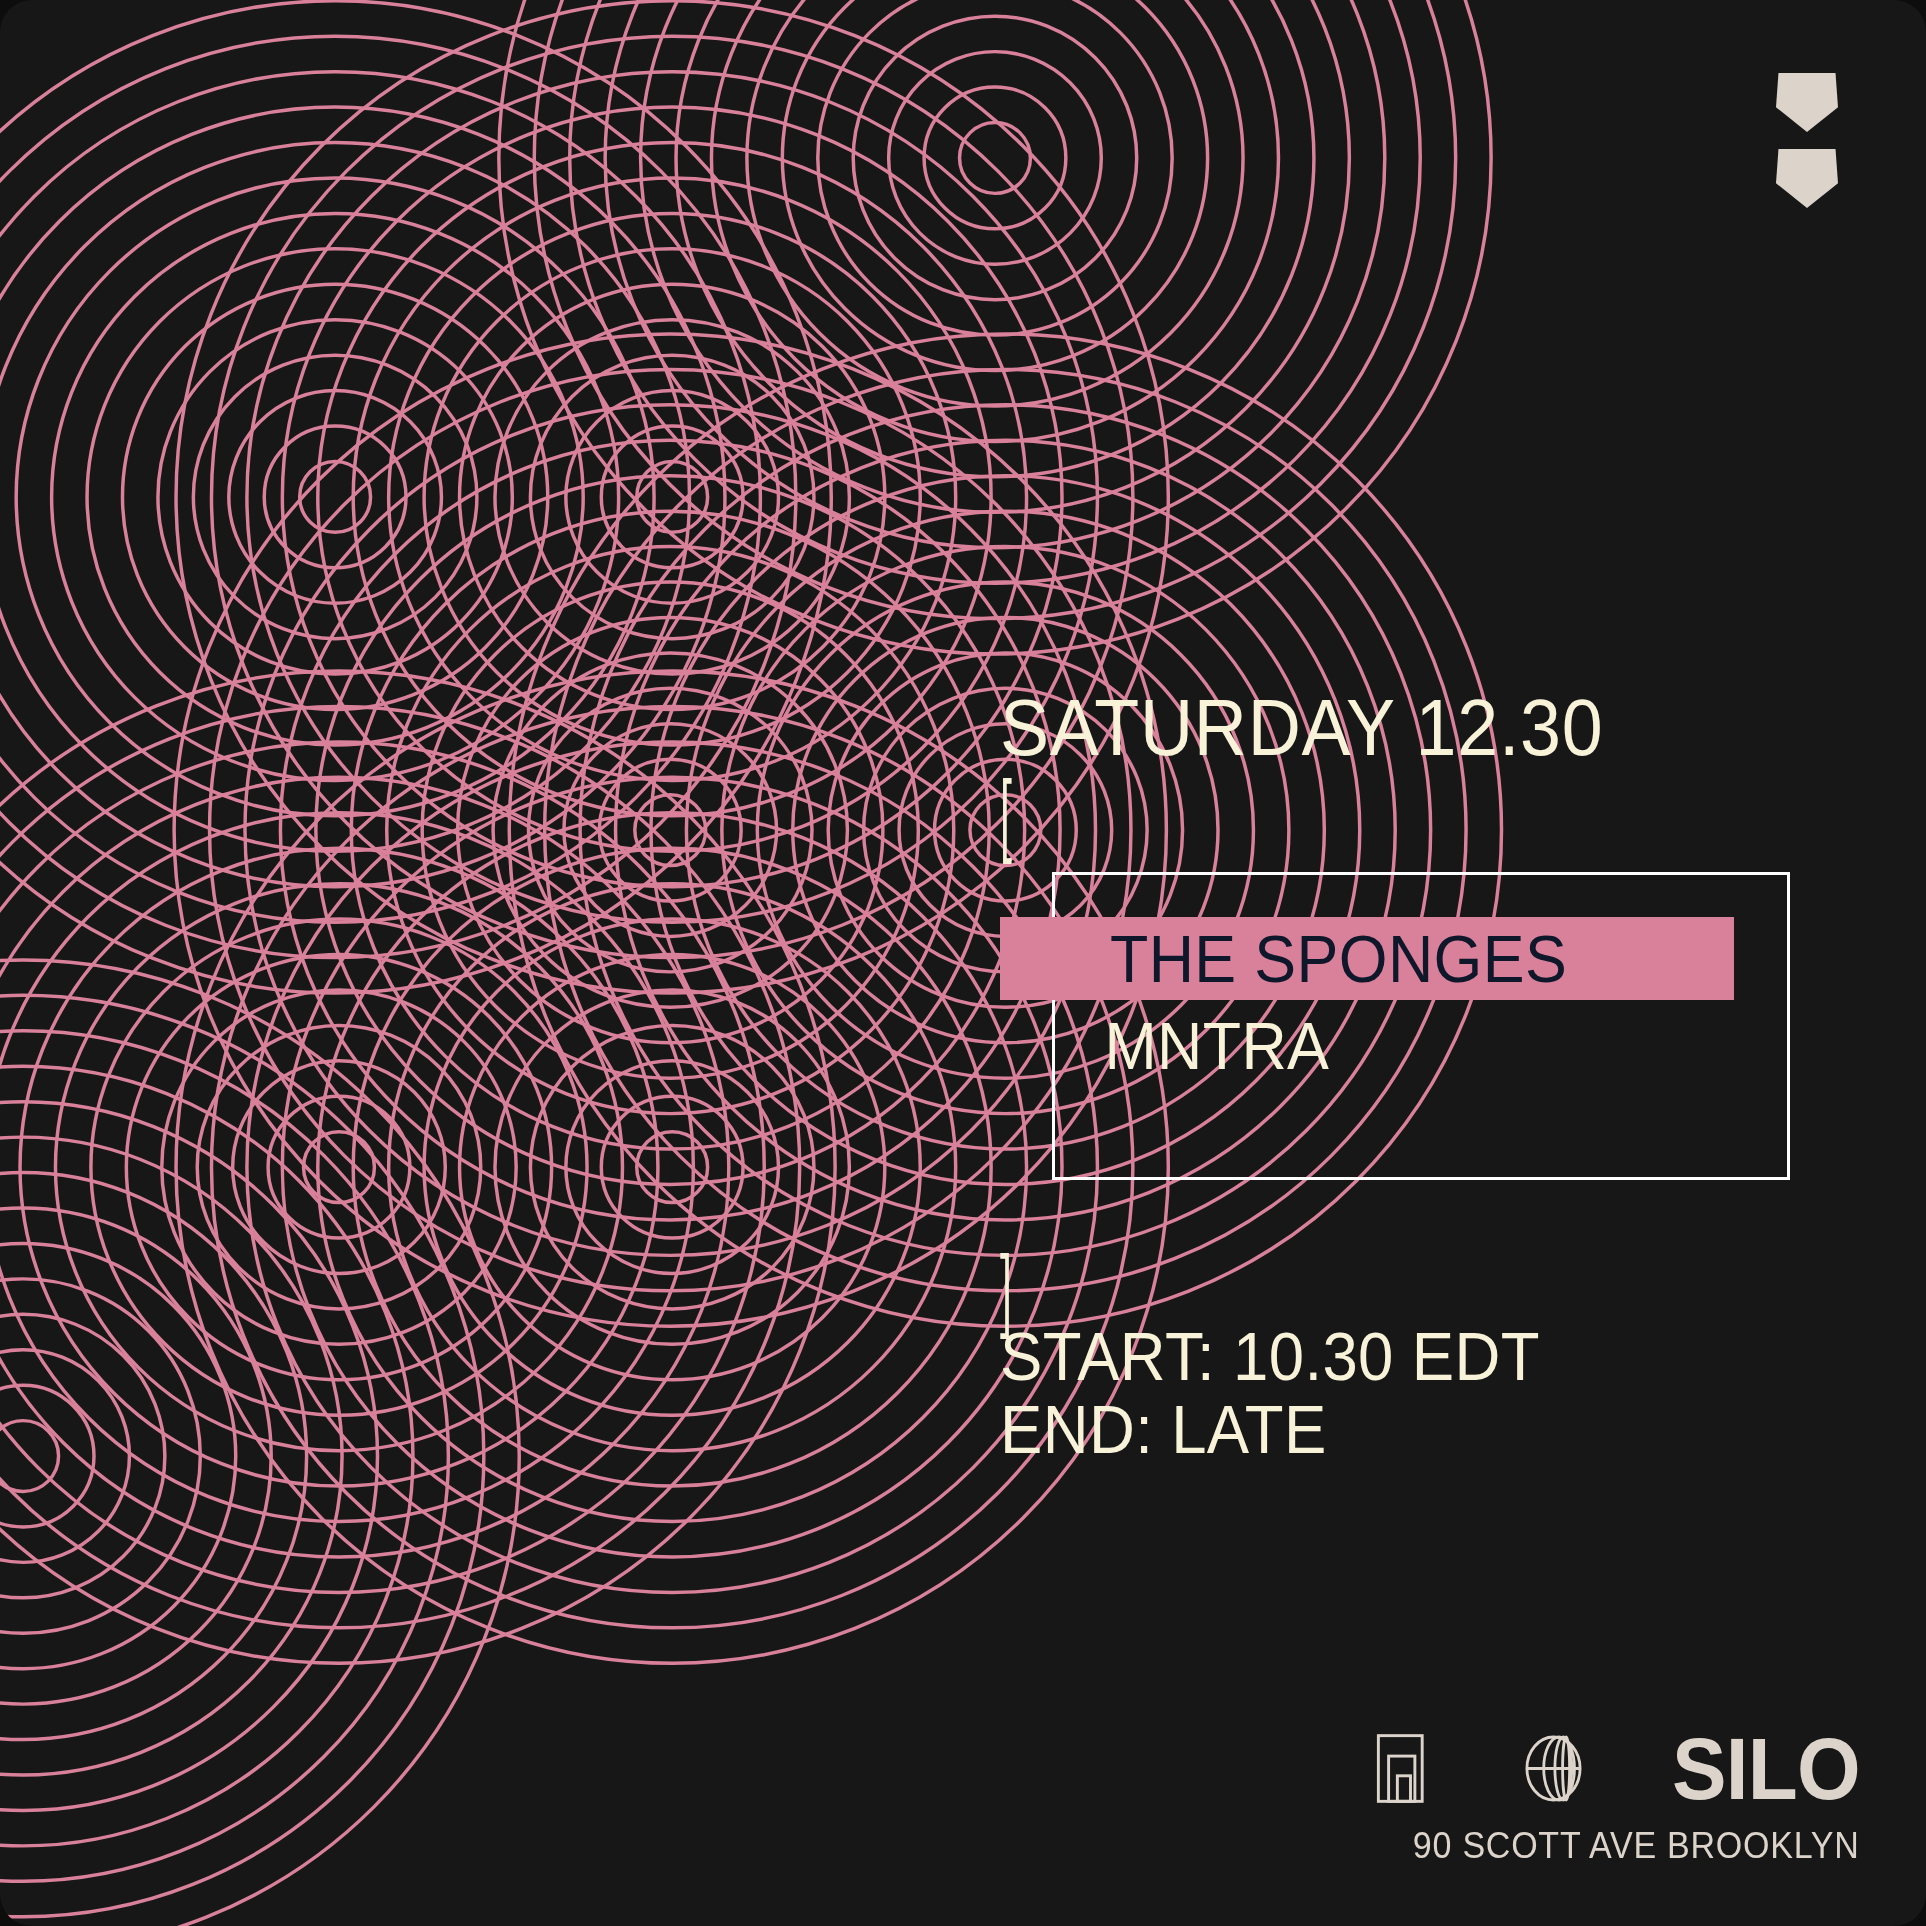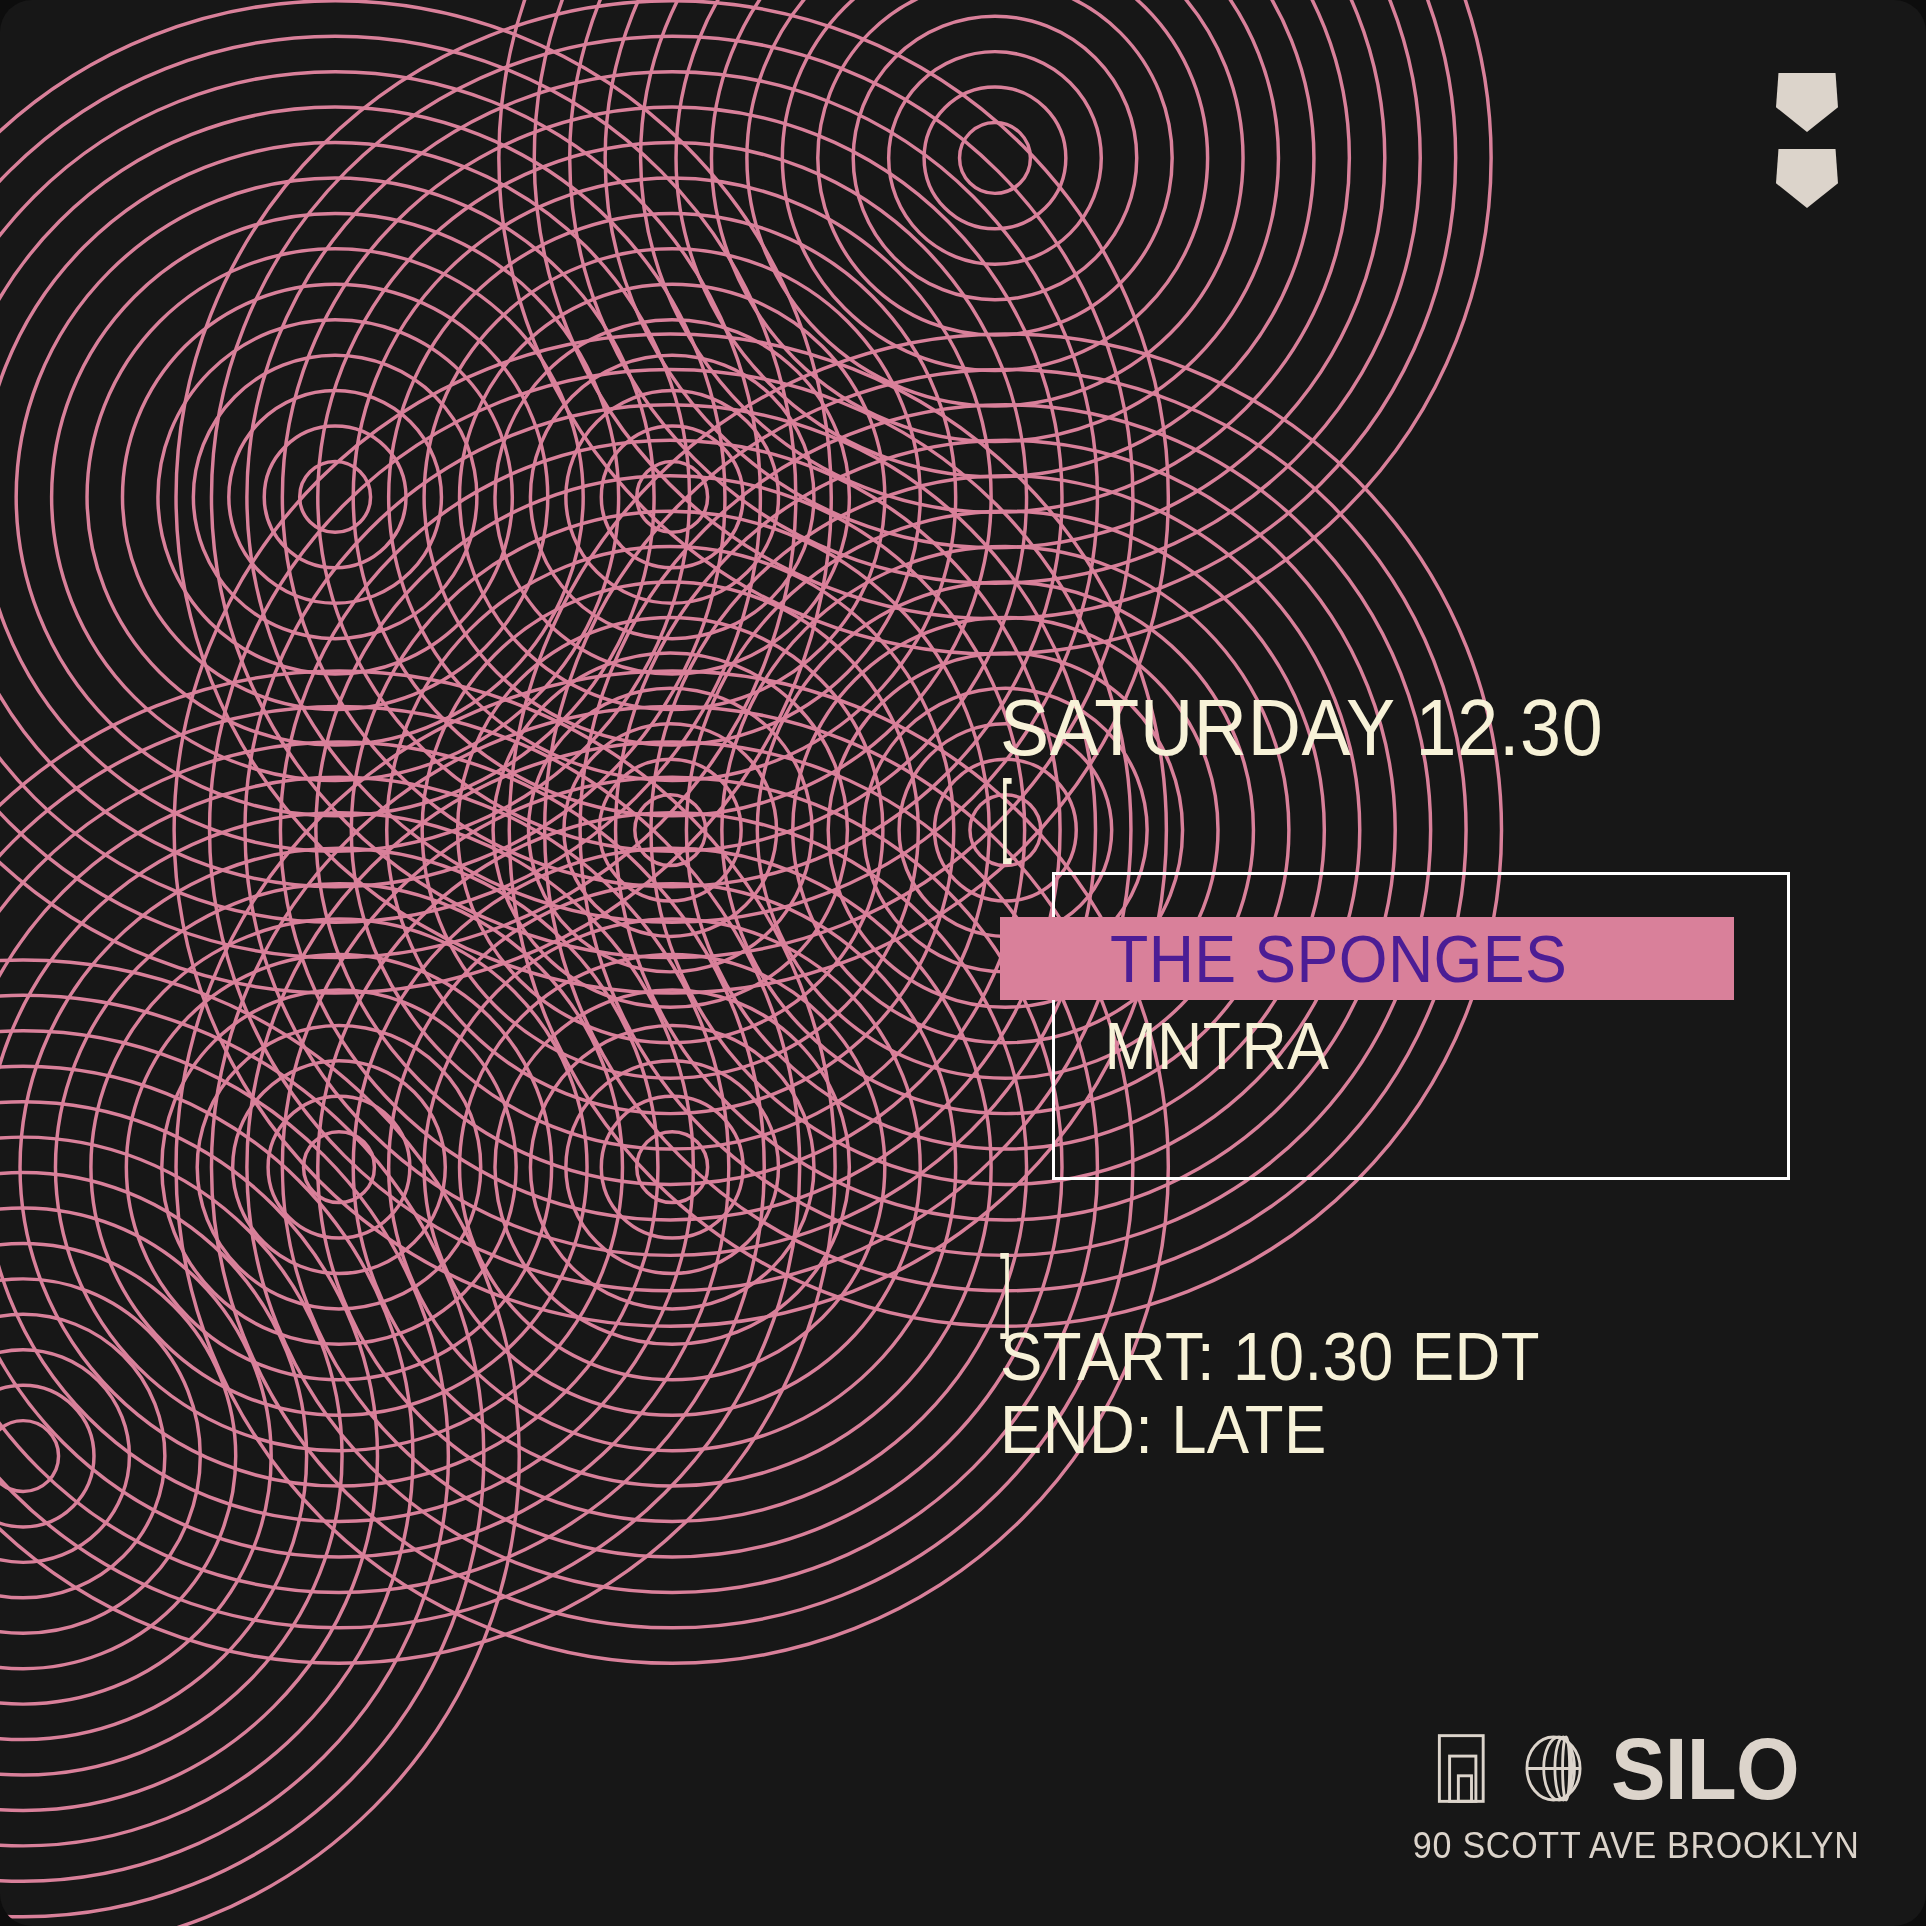--- a/index.html
+++ b/index.html
@@ -102,21 +102,21 @@
     font-weight: 400;
     letter-spacing: 0.4px;
     white-space: nowrap;
     color: #F7F2D8;
     transform: scaleX(0.95);
     transform-origin: left center;
     padding-left: 110px;
   }
   .act.featured {
     background: #D9809A;
-    color: #4c1d95;
+    color: #0f172a;
     display: block;
     width: 734px;
     padding-top: 8.5px;
     padding-bottom: 8.5px;
     margin-left: 0px;
     box-sizing: border-box;
     transform: none;
     text-decoration: underline;
   }
   .act.featured .act-inner {
@@ -146,21 +146,21 @@
   
   #footer {
     position: absolute;
     right: 66px;
     bottom: 59px;
     text-align: right;
   }
   .lockup {
     display: flex;
     align-items: center;
-    justify-content: center;
+    justify-content: space-between;
     gap: 7px;
   }
   .silo-word {
     color: #DCD4CB;
     font-size: 87px;
     font-weight: 700;
     letter-spacing: -0.8px;
     line-height: 0.82;
     transform: scaleX(0.94);
     transform-origin: right center;

